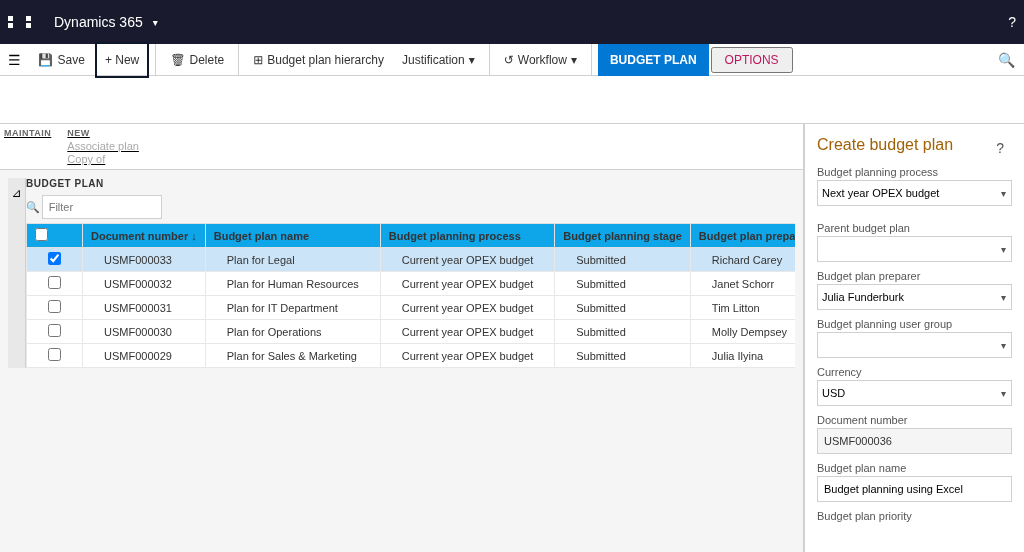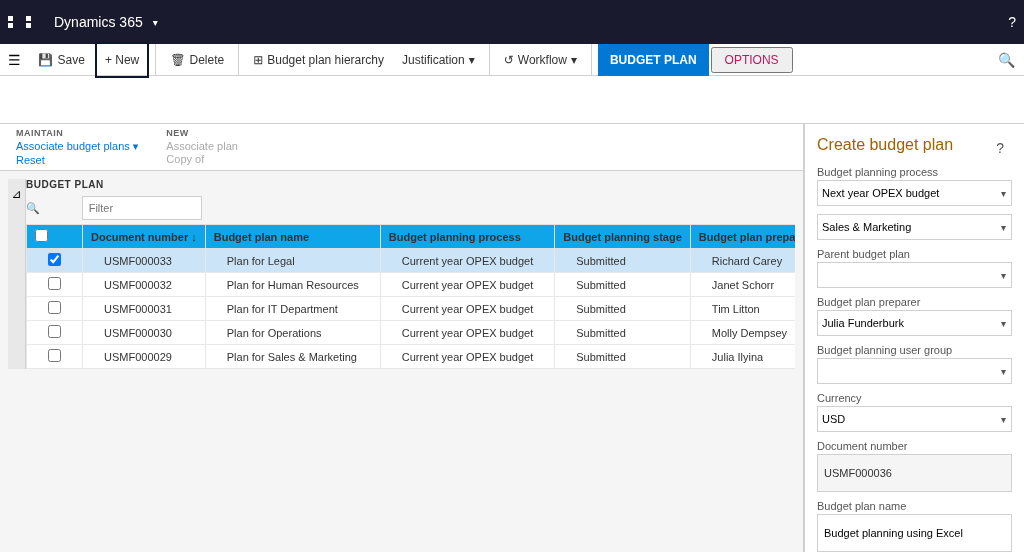--- a/index.html
+++ b/index.html
@@ -127,23 +127,24 @@
       align-items: flex-start;
       padding-top: 8px;
       justify-content: center;
       cursor: pointer;
     }
 
     
     .action-bar {
       background: white;
       border-bottom: 1px solid #d0d0d0;
-      padding: 4px 16px;
-      display: flex;
-      gap: 28px;
+      padding: 4px 4px;
+      display: flex;
+      gap: 16px;
+      text-decoration: underline;
     }
     .action-group { display: flex; flex-direction: column; gap: 2px; }
     .action-group-label { font-size: 9px; color: #666; font-weight: 600; text-transform: uppercase; letter-spacing: 0.5px; }
     .action-links { display: flex; flex-direction: column; gap: 1px; }
     .action-link { font-size: 11px; color: #0078d4; cursor: pointer; }
     .action-link.disabled { color: #aaa; cursor: default; }
 
     
     .budget-plan-area {
       flex: 1;
@@ -166,21 +167,20 @@
       align-items: center;
       margin-bottom: 4px;
     }
     .filter-input {
       width: 120px;
       height: 24px;
       border: 1px solid #d0d0d0;
       padding: 2px 6px;
       font-size: 11px;
       background: white;
-      margin-left: 40px;
     }
 
     
     .data-table {
       width: 100%;
       border-collapse: collapse;
       font-size: 11px;
       background: white;
     }
     .data-table th {
@@ -249,21 +249,21 @@
       position: absolute;
       right: 6px;
       top: 50%;
       transform: translateY(-50%);
       font-size: 10px;
       color: #555;
       pointer-events: none;
     }
     .form-input {
       width: 100%;
-      height: 38px;
+      height: 26px;
       border: 1px solid #d0d0d0;
       background: white;
       font-size: 11px;
       padding: 2px 6px;
     }
     .form-input-readonly {
       background: #f5f5f5;
       color: #333;
     }
 
@@ -341,24 +341,20 @@
   </div>
 </div>
 
 <div class="main-content">
 
   <div class="left-panel">
 
     <div class="action-bar">
       <div class="action-group">
         <span class="action-group-label">MAINTAIN</span>
-        <div class="action-links">
-          <span class="action-link">Associate budget plans ▾</span>
-          <span class="action-link">Reset</span>
-        </div>
       </div>
       <div class="action-group">
         <span class="action-group-label">NEW</span>
         <div class="action-links">
           <span class="action-link disabled">Associate plan</span>
           <span class="action-link disabled">Copy of</span>
         </div>
       </div>
     </div>
 
@@ -454,25 +450,20 @@
     <div class="form-field">
       <label class="form-label">Budget planning process</label>
       <div class="form-select-wrapper">
         <select class="form-select">
           <option>Next year OPEX budget</option>
         </select>
       </div>
     </div>
 
     <div class="form-field">
-      <div class="form-select-wrapper">
-        <select class="form-select">
-          <option>Sales &amp; Marketing</option>
-        </select>
-      </div>
     </div>
 
     <div class="form-field">
       <label class="form-label">Parent budget plan</label>
       <div class="form-select-wrapper">
         <select class="form-select">
           <option value=""></option>
         </select>
       </div>
     </div>

